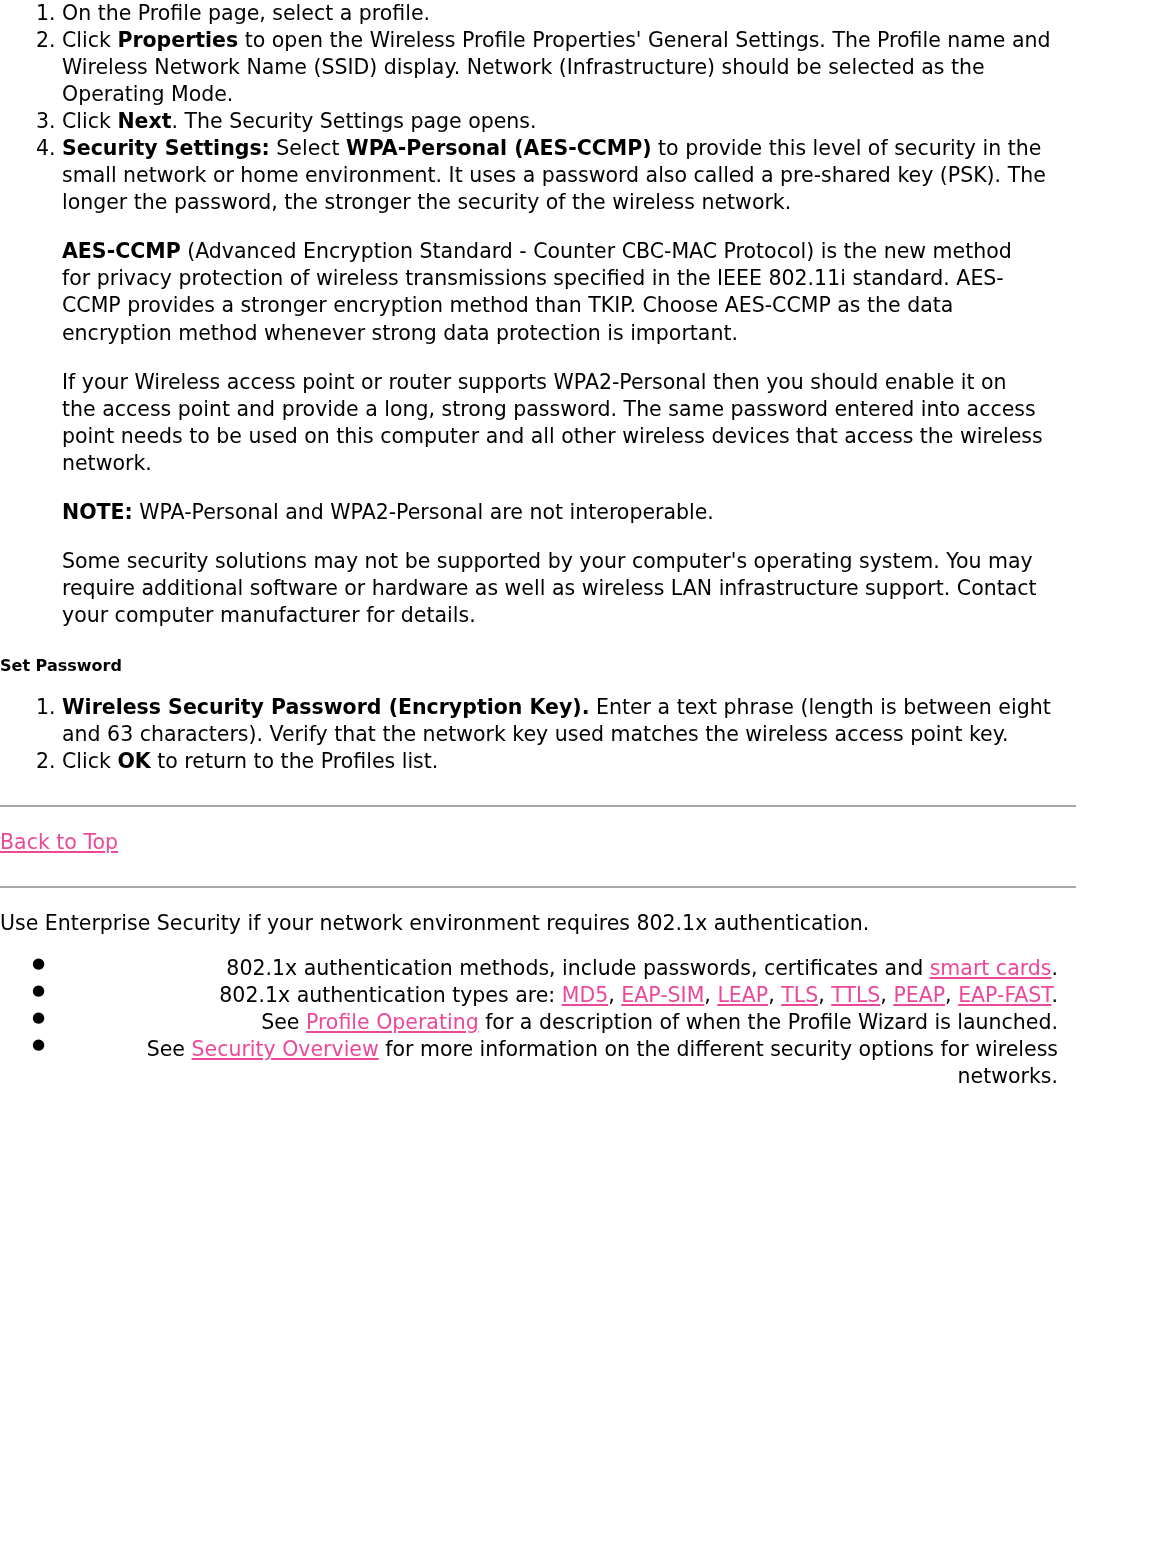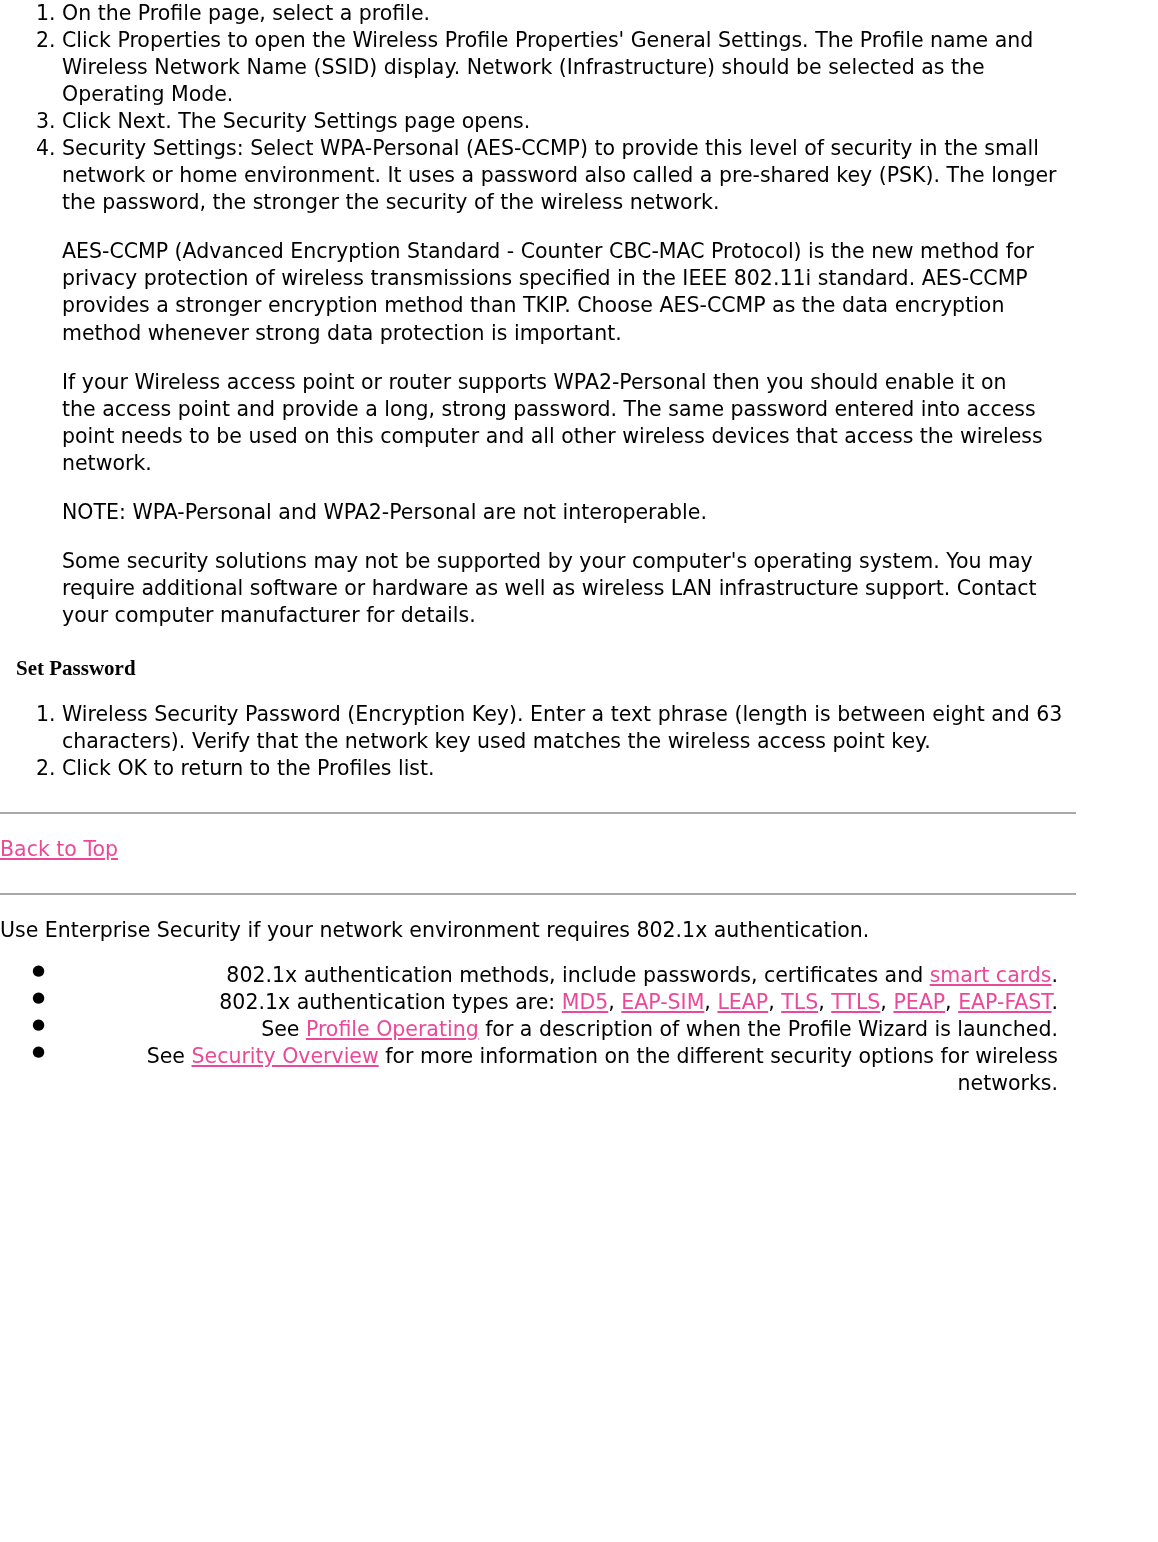--- a/index.html
+++ b/index.html
@@ -35,27 +35,26 @@
     display: block;
   }
   p.para {
     margin: 22px 0 0 0;
     padding: 0;
   }
   .blk {
     padding-left: 62px;
     padding-right: 30px;
   }
-  b, strong { font-weight: normal; }
+  b, strong { font-weight: bold; }
   h3.subhead {
-    font-size: 21px;
+    font-size: 16px;
     font-weight: bold;
-    margin: 26px 0 0 16px;
+    margin: 26px 0 0 0;
     padding: 0;
-    font-family: Liberation Serif, serif;
   }
   hr.rule {
     border: 0;
     border-top: 2px solid #a8a8a8;
     margin: 30px 0 0 0;
     height: 0;
   }
   a.link {
     color: #ec4899;
     text-decoration: underline;

